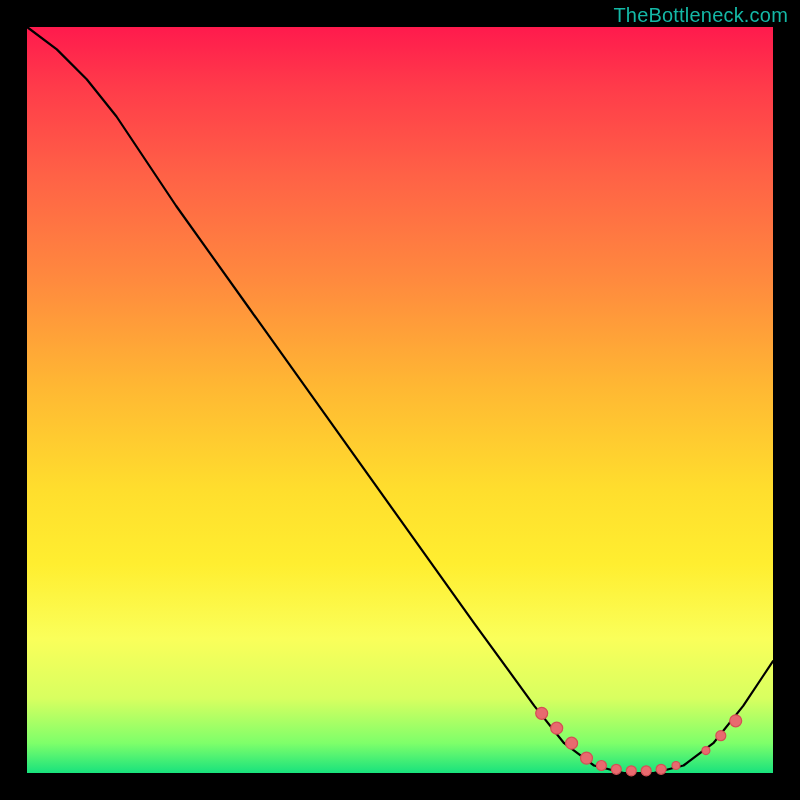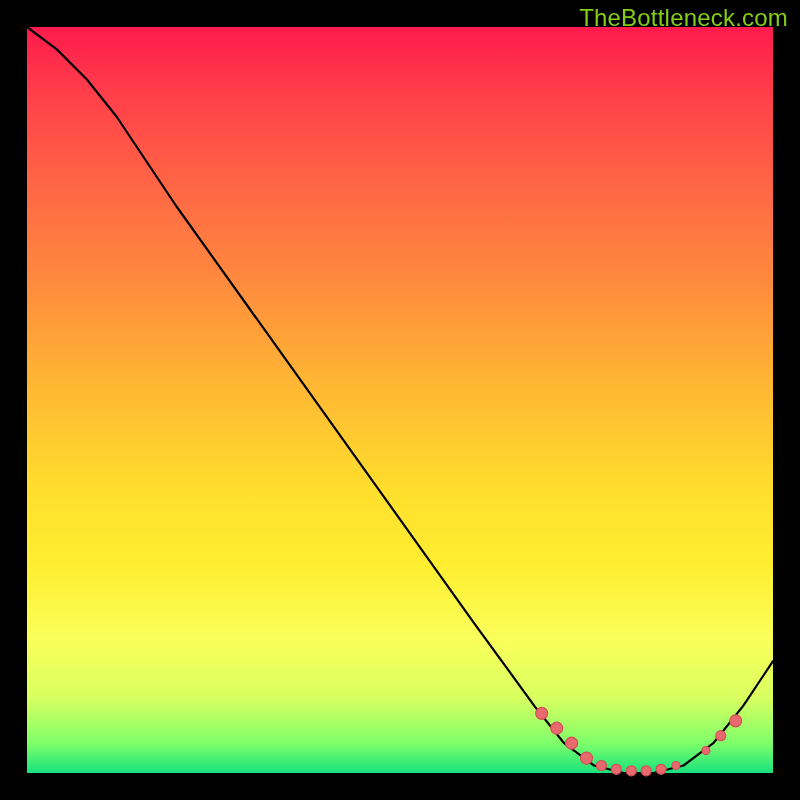--- a/index.html
+++ b/index.html
@@ -14,22 +14,22 @@
   .frame {
     position: relative;
     width: 800px;
     height: 800px;
     background: #000;
   }
   .watermark {
     position: absolute;
     top: 4px;
     right: 12px;
-    color: #84cc16;
-    font-size: 24px;
+    color: #14b8a6;
+    font-size: 20px;
     font-weight: 500;
     letter-spacing: 0.2px;
     user-select: none;
   }
   .plot-area {
     position: absolute;
     left: 27px;
     top: 27px;
     width: 746px;
     height: 746px;

